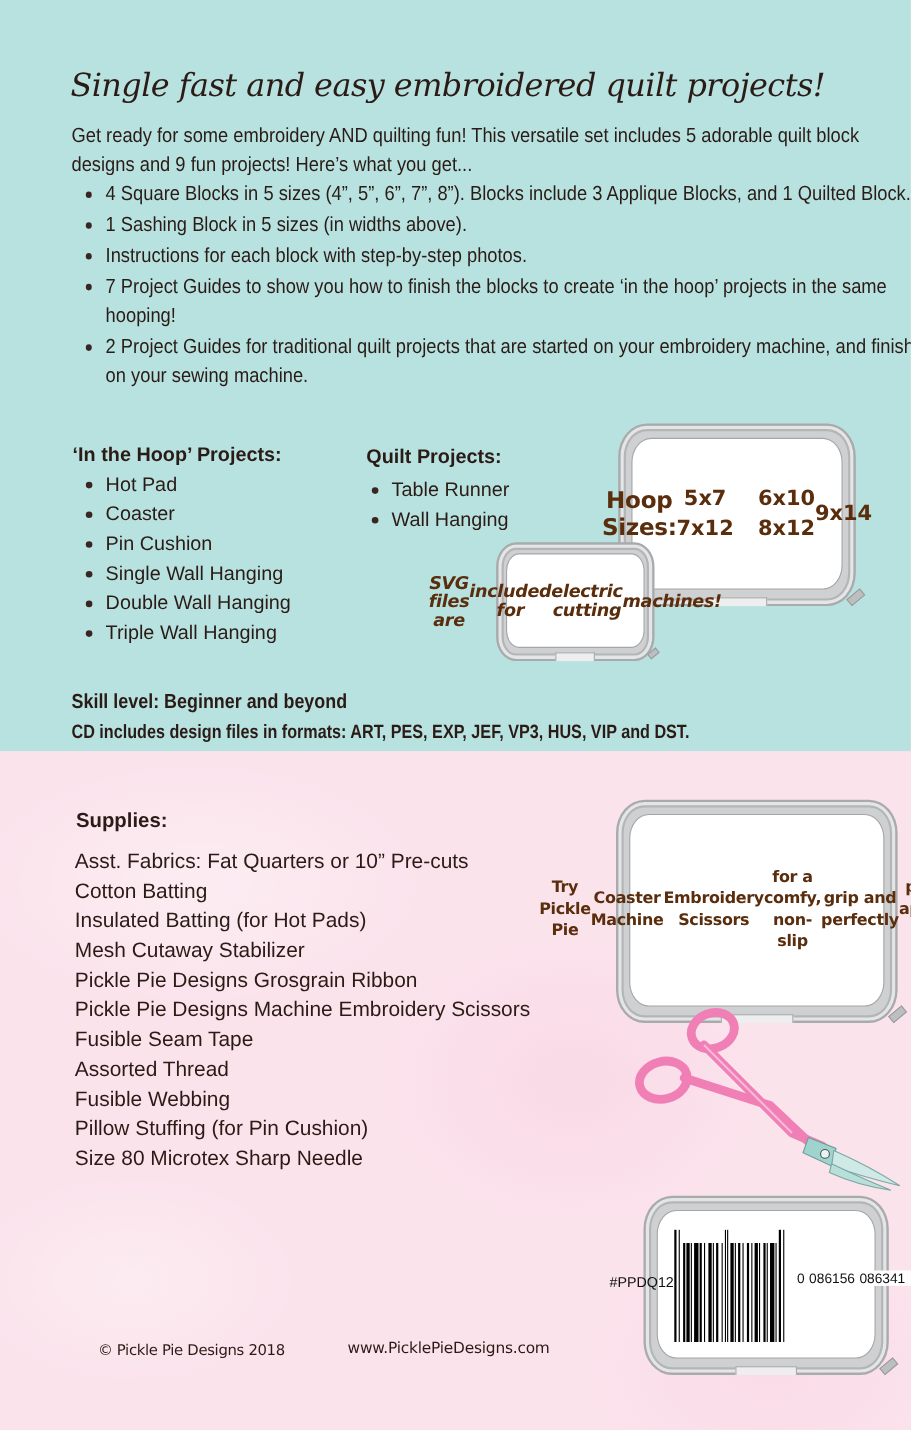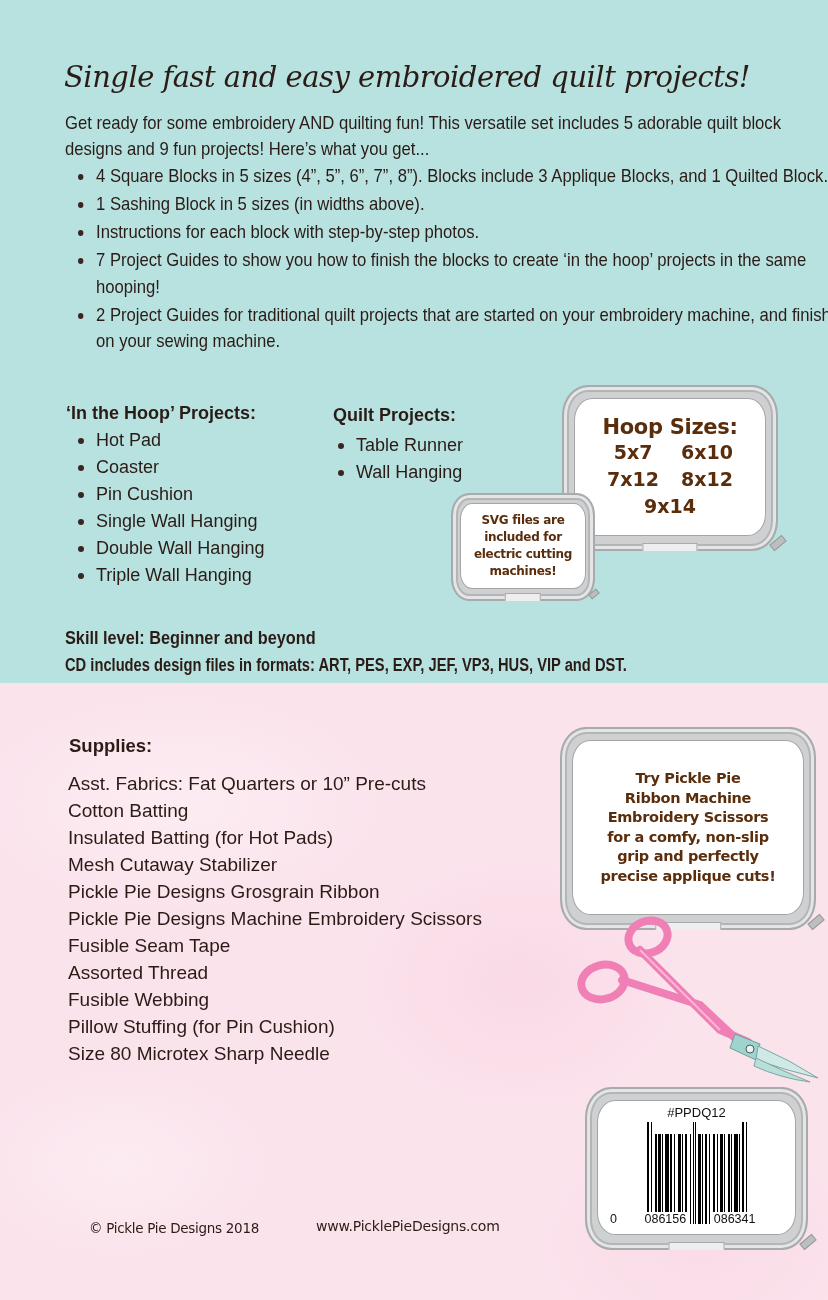--- a/index.html
+++ b/index.html
@@ -82,36 +82,36 @@
     border-radius: 26px / 30px;
     background: #cfd0d1;
     border: 2px solid #a9aaab;
     box-shadow: inset 0 0 0 3px #e4e5e6, inset 0 0 0 5px #b4b5b6;
   }
   .hoop .inner {
     position: absolute; left: 10px; right: 10px; top: 11px; bottom: 13px;
     background: #ffffff;
     border-radius: 18px / 22px;
     border: 1.5px solid #a4a5a6;
-    display: flex; flex-direction: column; align-items: center; justify-content: center;
+    display: flex; flex-direction: row; align-items: center; justify-content: center;
     text-align: center;
   }
   .hoop .tab {
     position: absolute; bottom: -2px; left: 50%; transform: translateX(-50%);
     width: 26%; height: 8px; background: #eeeeee; border: 1px solid #a9aaab; border-bottom: none;
   }
   .hoop .clip {
     position: absolute; right: -10px; bottom: 2px; width: 16px; height: 8px;
     background: #bdbebf; transform: rotate(-40deg); border: 1px solid #9a9b9c;
   }
   .hoop-text { color: #5a2d0c; font-family: "DejaVu Sans", sans-serif; font-weight: bold; }
   .sizes-title { font-size: 21px; letter-spacing: -0.3px; }
   .sizes-grid { display: grid; grid-template-columns: auto auto; column-gap: 22px; font-size: 19px; line-height: 27px; }
   .sizes-last { font-size: 19px; line-height: 27px; }
-  .svg-note { font-size: 12px; line-height: 17px; letter-spacing: -0.3px; }
+  .svg-note { font-size: 16px; line-height: 17px; letter-spacing: -0.3px; font-style: italic; }
   .scissors-note { font-size: 14.5px; line-height: 19.5px; letter-spacing: -0.3px; }
   .barcode-id { font-size: 13px; color: #111; font-family: "Liberation Sans", sans-serif; font-weight: normal; margin-top: -4px; }
   .barcode-bars { display: flex; align-items: flex-end; height: 102px; margin-top: 2px; }
   .bar { background: #000; height: 100%; }
   .barcode-nums { display: flex; width: 100%; justify-content: space-between; font-size: 12.5px; color: #111; padding: 0 10px; margin-top: -12px; font-family: "Liberation Sans", sans-serif; font-weight: normal; }
   .barcode-nums span { background: #fff; padding: 0 2px; }
   .scissors { position: absolute; left: 570px; top: 910px; width: 250px; height: 175px; }
   .copyright {
     position: absolute; left: 89px; top: 1220px; font-size: 13.5px; font-family: "DejaVu Sans", sans-serif;
     letter-spacing: -0.3px;
@@ -194,21 +194,21 @@
   <li>Fusible Seam Tape</li>
   <li>Assorted Thread</li>
   <li>Fusible Webbing</li>
   <li>Pillow Stuffing (for Pin Cushion)</li>
   <li>Size 80 Microtex Sharp Needle</li>
 </ul>
 
 <div class="hoop" style="left:560px; top:727px; width:256px; height:203px;">
   <div class="inner hoop-text scissors-note">
     <div>Try Pickle Pie</div>
-    <div>Ribbon Machine</div>
+    <div>Coaster Machine</div>
     <div>Embroidery Scissors</div>
     <div>for a comfy, non-slip</div>
     <div>grip and perfectly</div>
     <div>precise applique cuts!</div>
   </div>
   <div class="tab"></div>
   <div class="clip"></div>
 </div>
 
 <svg class="scissors" viewBox="0 0 250 175">

